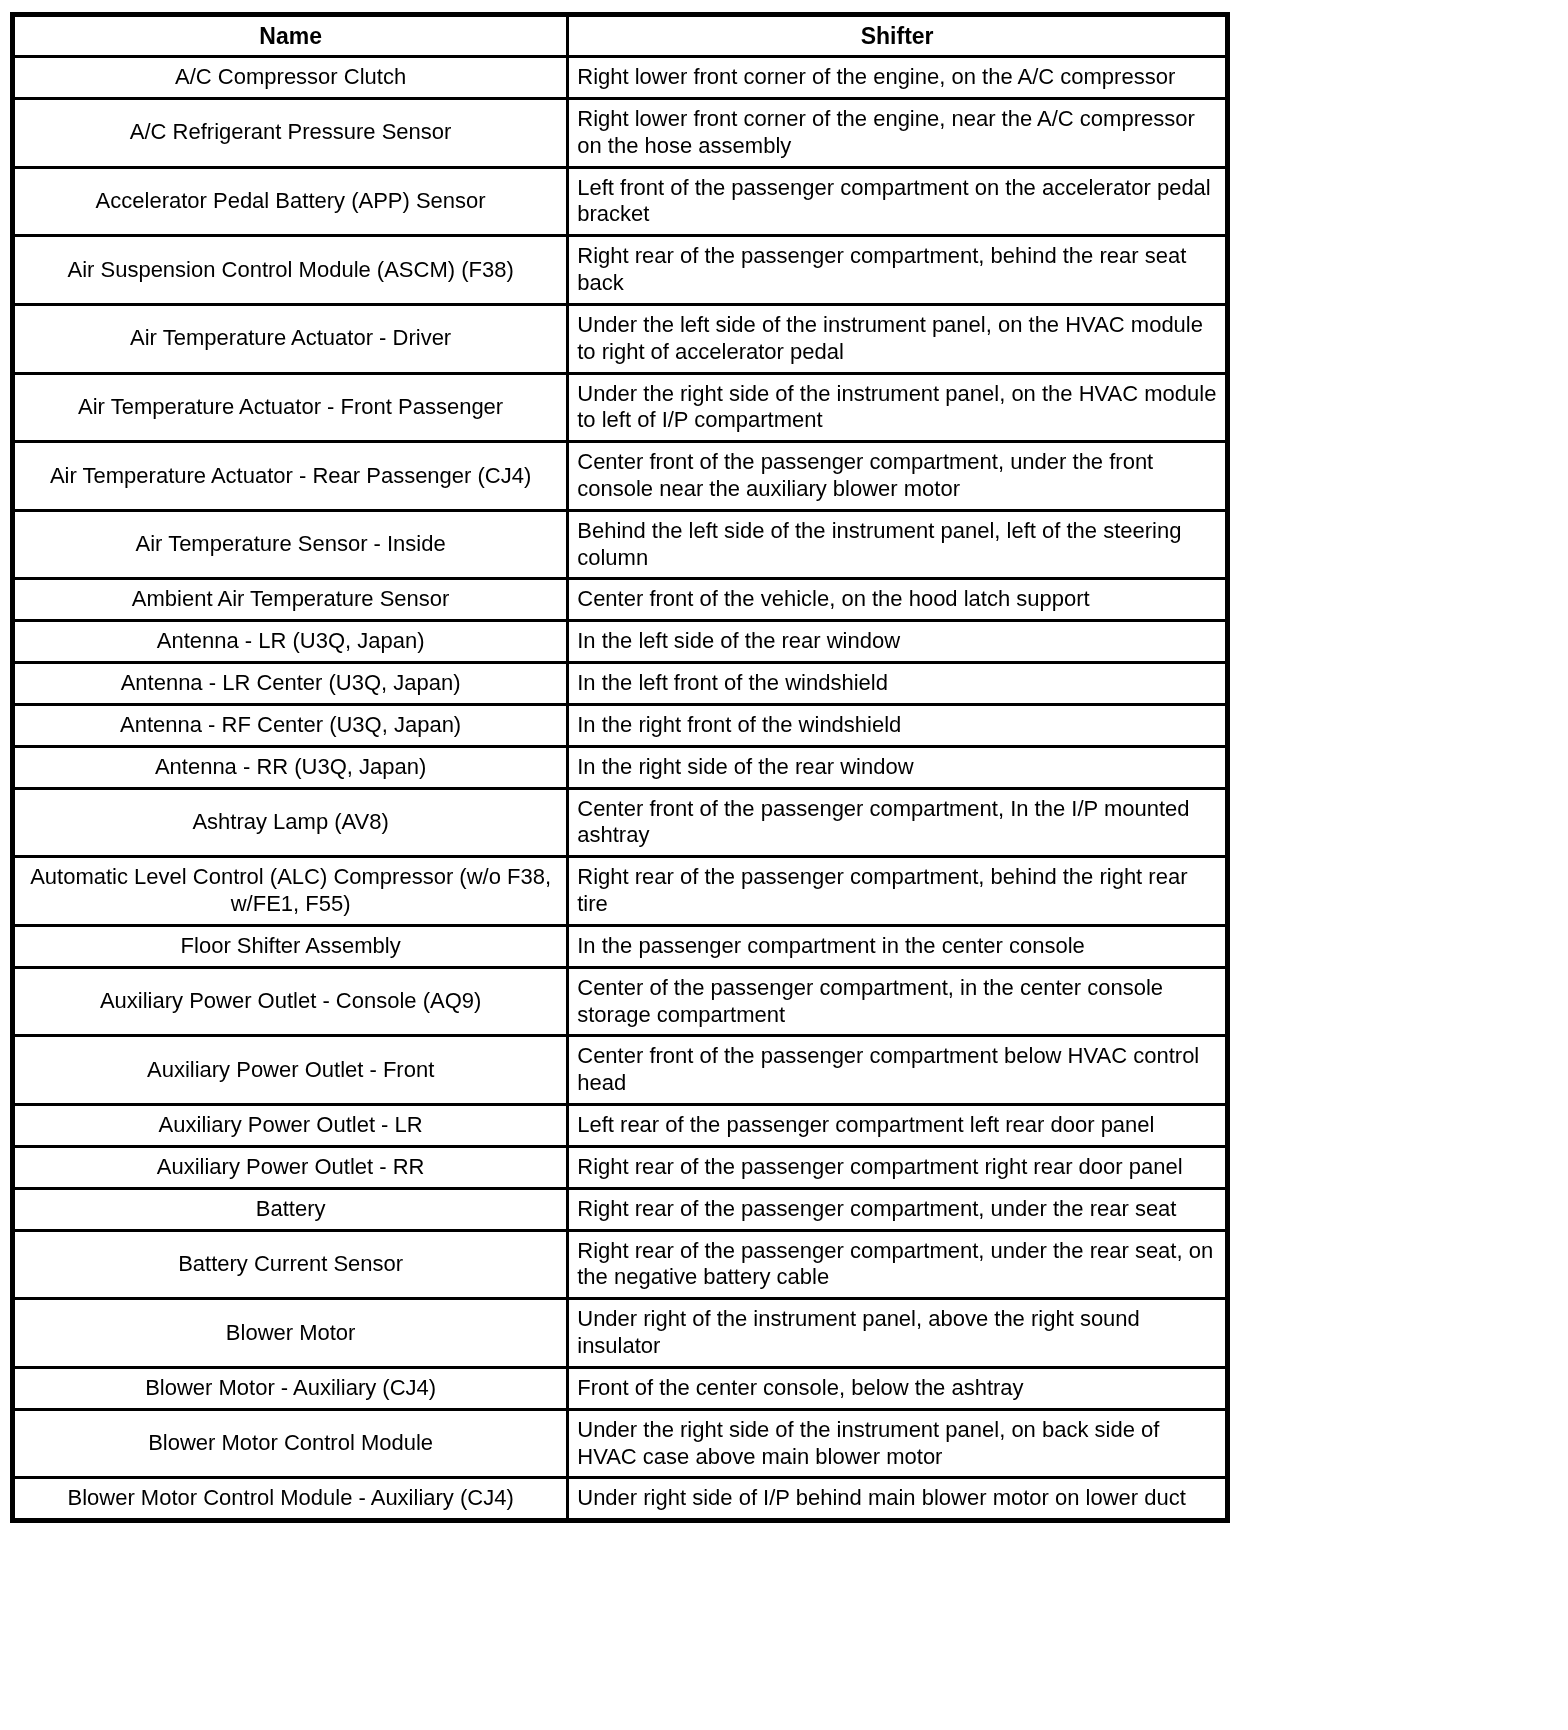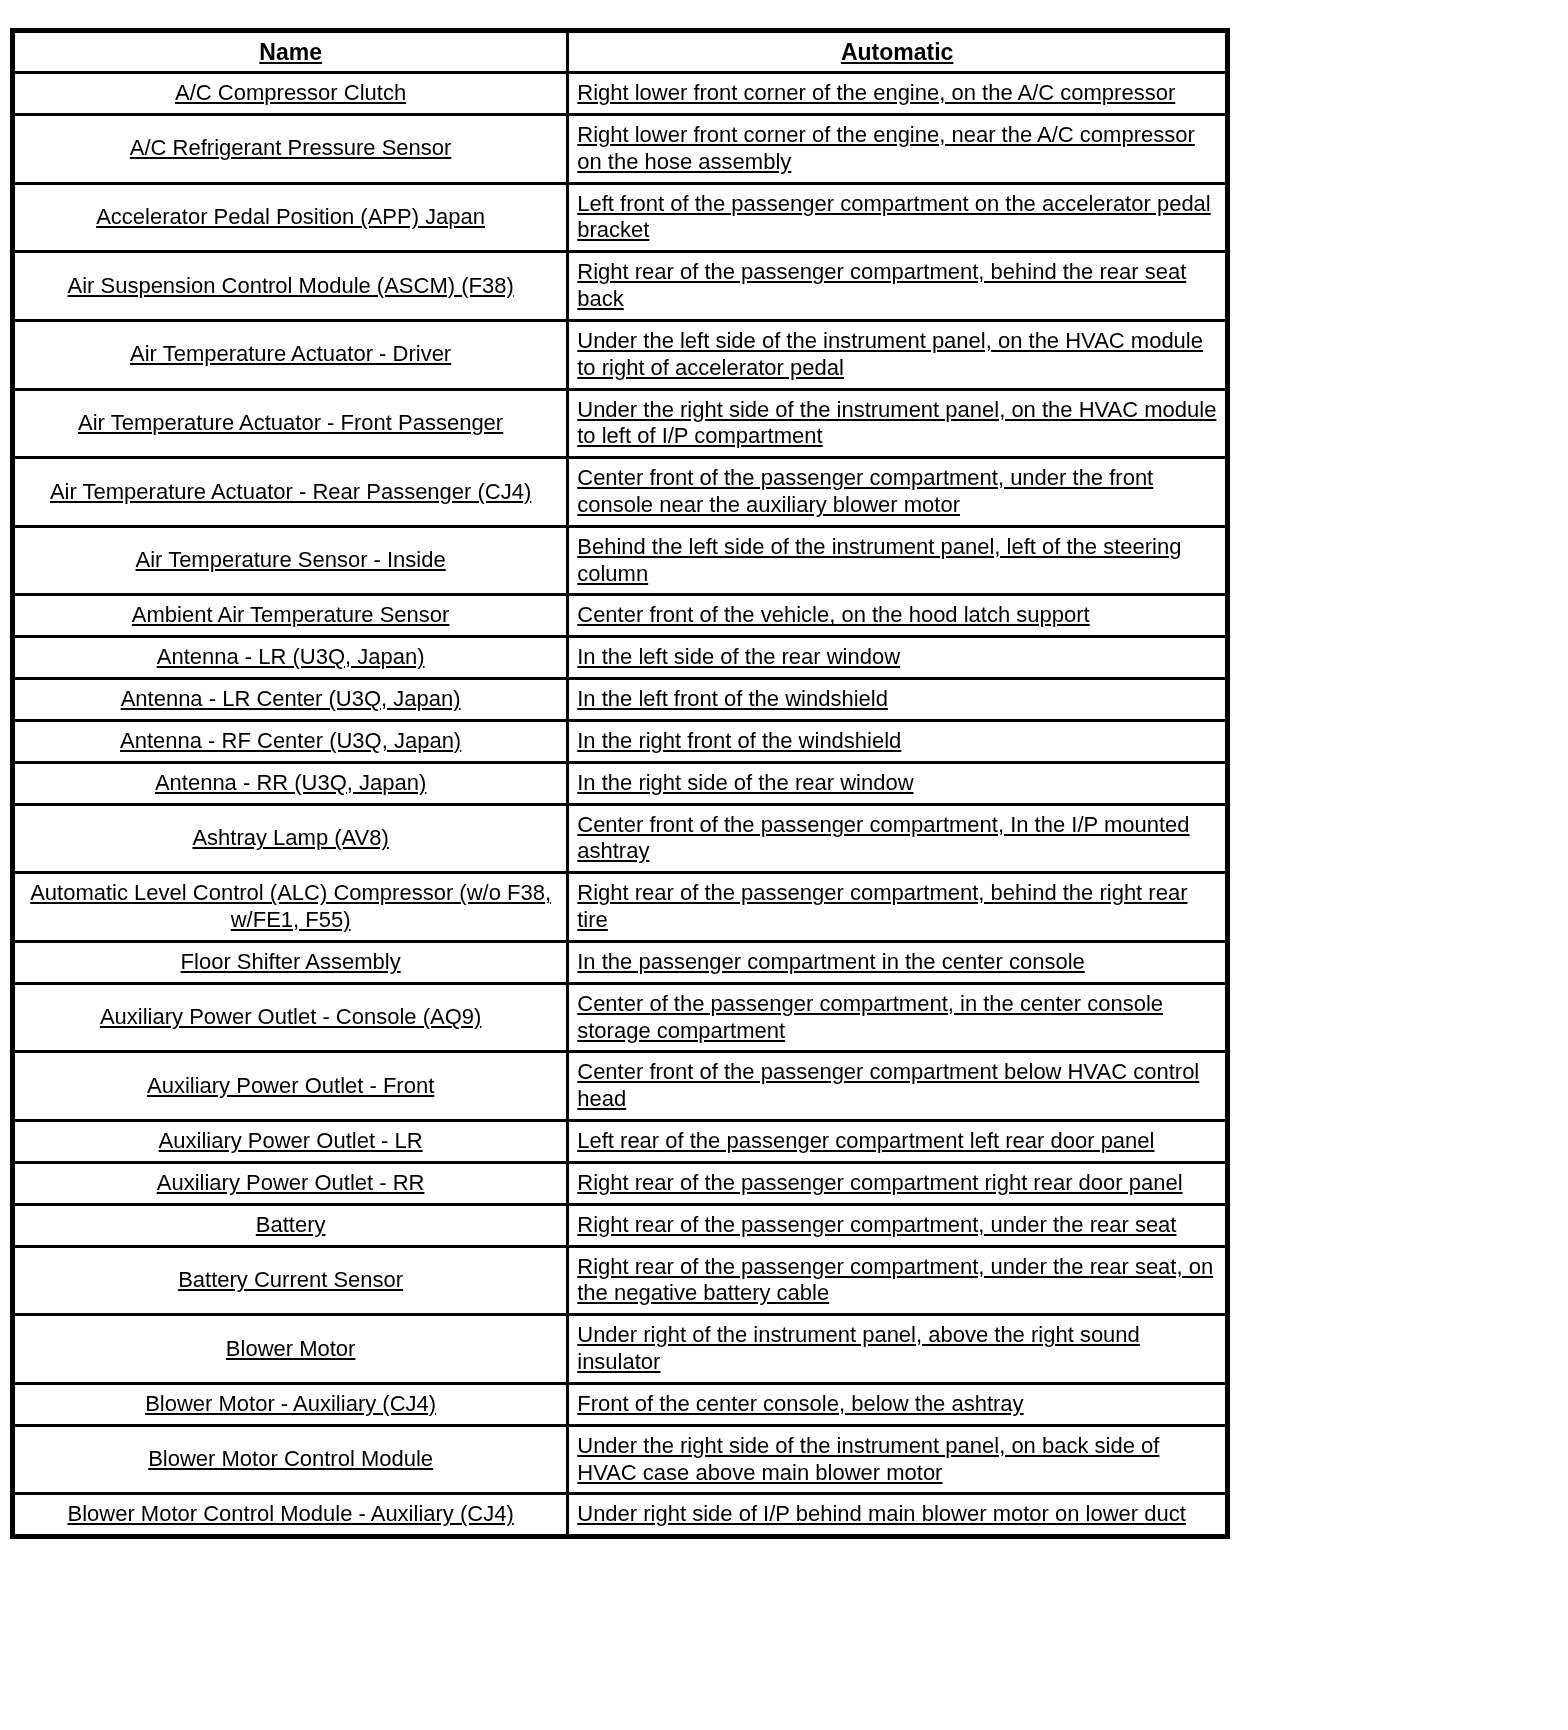--- a/index.html
+++ b/index.html
@@ -6,23 +6,22 @@
     margin: 0;
     padding: 0;
     background: #ffffff;
     font-family: "Liberation Sans", sans-serif;
     color: #000000;
   }
   .page {
     width: 1240px;
     min-height: 1730px;
     box-sizing: border-box;
-    padding: 28px 10px;
+    padding: 12px 10px;
     background: #ffffff;
-    text-decoration: underline;
   }
   table.loc-table {
     width: 100%;
     border-collapse: collapse;
     border: 5px solid #000000;
     table-layout: fixed;
   }
   table.loc-table th,
   table.loc-table td {
     border: 3px solid #000000;
@@ -53,34 +52,34 @@
 
 <div class="page">
   <table class="loc-table">
     <colgroup>
       <col class="col-name">
       <col class="col-location">
     </colgroup>
     <thead>
       <tr>
         <th>Name</th>
-        <th>Automatic</th>
+        <th>Shifter</th>
       </tr>
     </thead>
     <tbody id="table-body">
         <tr>
           <td class="name-cell">A/C Compressor Clutch</td>
           <td class="location-cell">Right lower front corner of the engine, on the A/C compressor</td>
         </tr>
         <tr>
           <td class="name-cell">A/C Refrigerant Pressure Sensor</td>
           <td class="location-cell">Right lower front corner of the engine, near the A/C compressor on the hose assembly</td>
         </tr>
         <tr>
-          <td class="name-cell">Accelerator Pedal Position (APP) Japan</td>
+          <td class="name-cell">Accelerator Pedal Battery (APP) Sensor</td>
           <td class="location-cell">Left front of the passenger compartment on the accelerator pedal bracket</td>
         </tr>
         <tr>
           <td class="name-cell">Air Suspension Control Module (ASCM) (F38)</td>
           <td class="location-cell">Right rear of the passenger compartment, behind the rear seat back</td>
         </tr>
         <tr>
           <td class="name-cell">Air Temperature Actuator - Driver</td>
           <td class="location-cell">Under the left side of the instrument panel, on the HVAC module to right of accelerator pedal</td>
         </tr>

